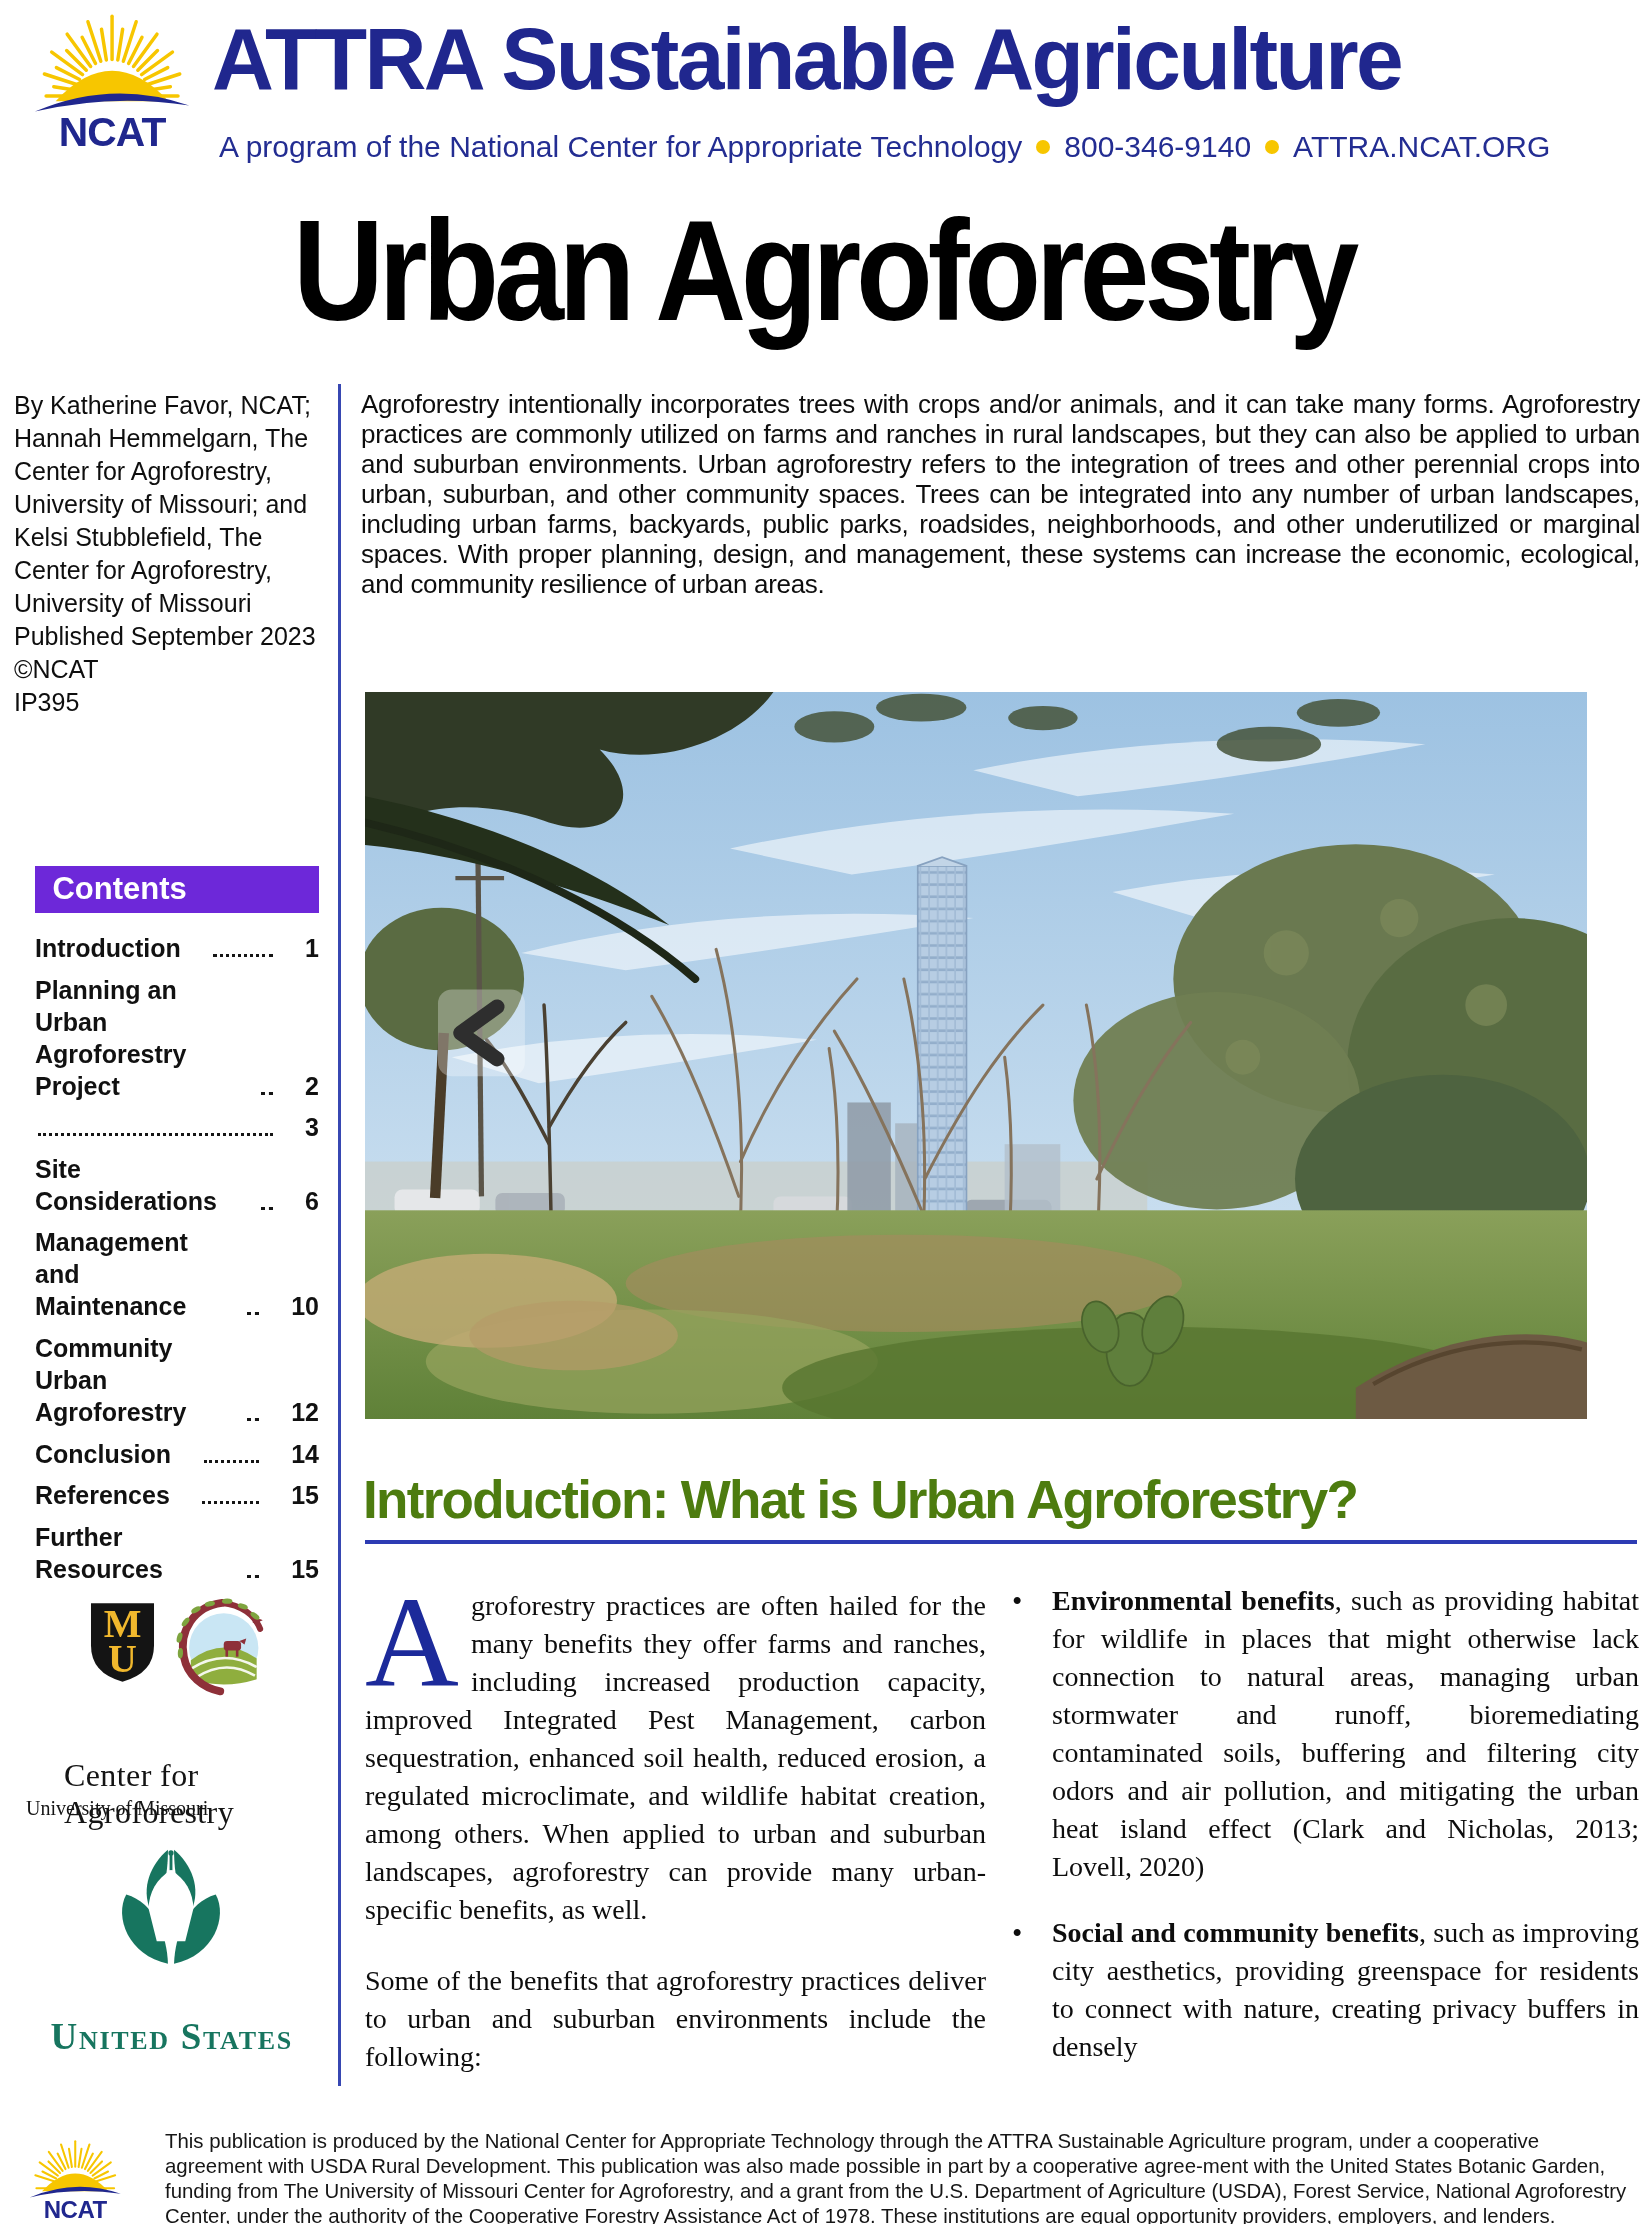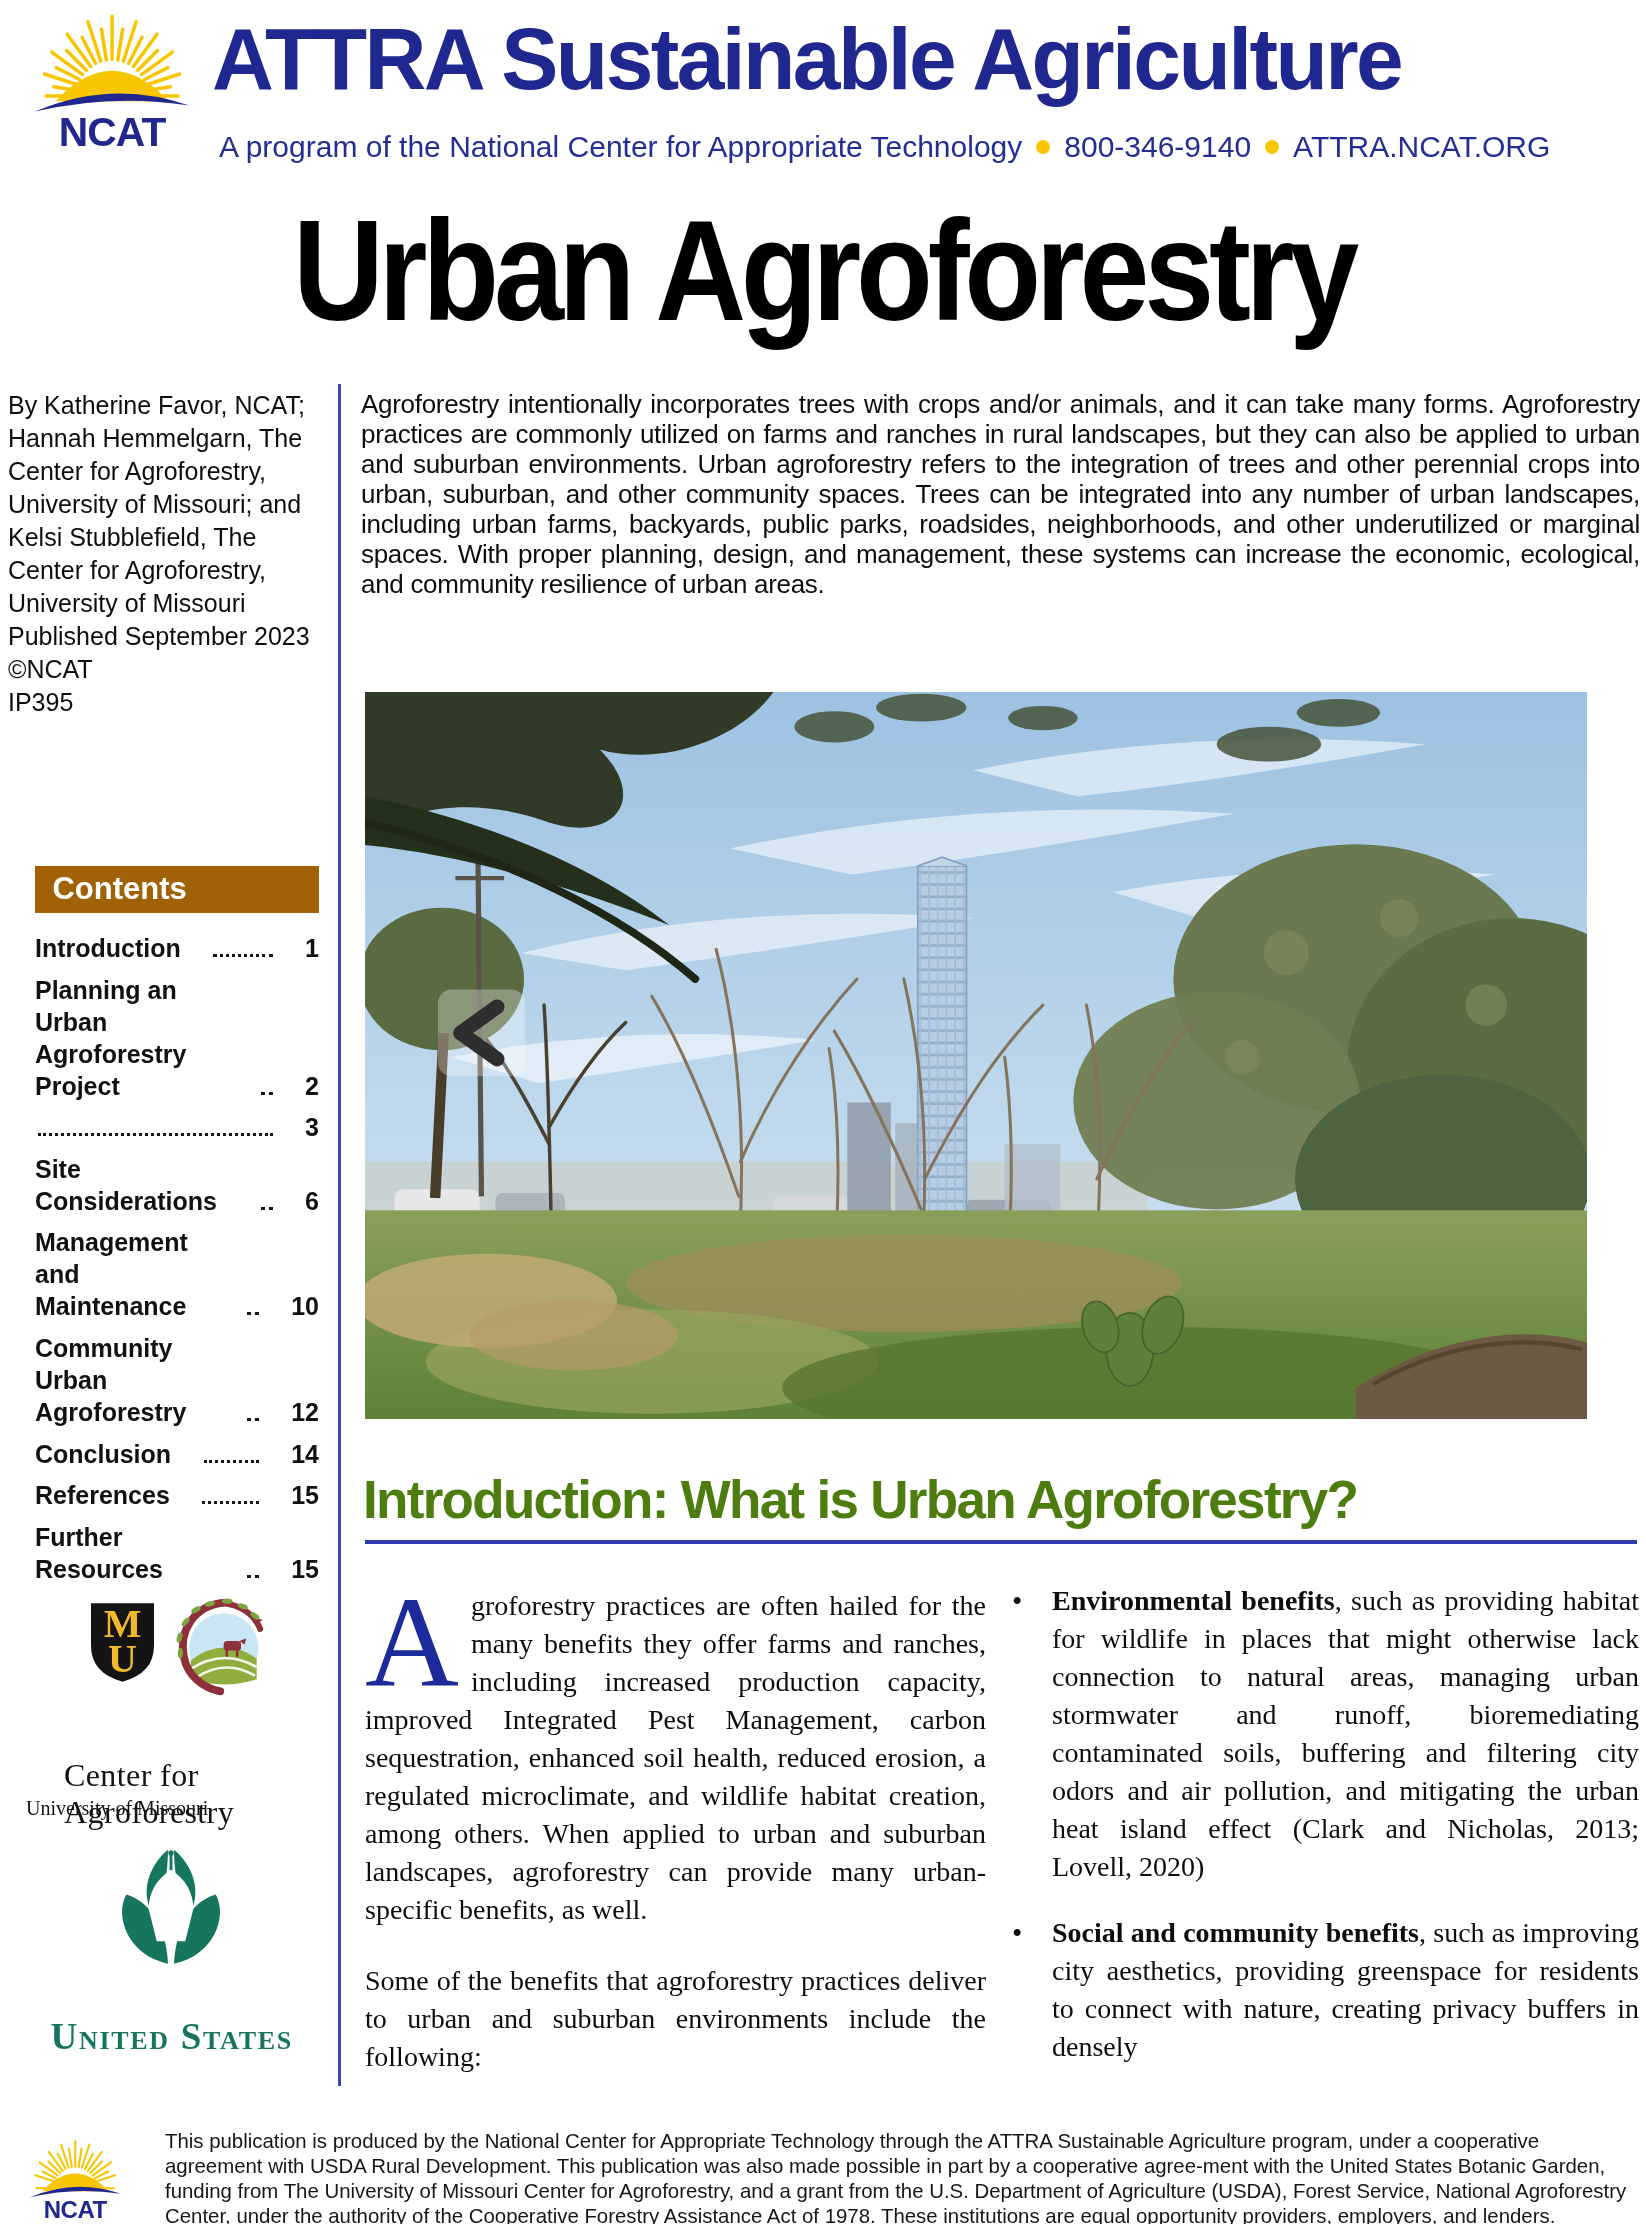--- a/index.html
+++ b/index.html
@@ -14,23 +14,23 @@
   .brand-sub{left:219px;top:130px;display:flex;align-items:center;gap:14px;
     font-size:30px;color:#232d92;white-space:nowrap;}
   .dot{width:14px;height:14px;border-radius:50%;background:#f7c600;display:inline-block;}
 
   
   .doc-title{left:0;top:189px;width:1647px;text-align:center;font-size:143px;
     font-weight:bold;letter-spacing:-6px;color:#000;transform:scaleX(.88);
     transform-origin:center top;white-space:nowrap;}
 
   
-  .byline{left:8px;top:389px;width:311px;font-size:25px;line-height:33px;color:#0e0e0e;}
+  .byline{left:14px;top:389px;width:311px;font-size:25px;line-height:33px;color:#0e0e0e;}
   .vline{left:338px;top:384px;width:2.6px;height:1702px;background:#3747b2;}
-  .contents-box{left:35px;top:866px;width:284px;height:47px;background:#a16207;
+  .contents-box{left:35px;top:866px;width:284px;height:47px;background:#6d28d9;
     color:#fff;font-size:31px;font-weight:bold;line-height:45px;padding-left:17.4px;
     box-sizing:border-box;}
   .toc{left:35px;top:932px;width:284px;font-size:25px;line-height:32px;font-weight:bold;}
   .toc-item{display:flex;align-items:flex-end;margin-bottom:9.6px;gap:30px;}
   .toc-label{flex:0 1 auto;}
   .leader{flex:1 1 12px;min-width:12px;border-bottom:3.5px dotted #151515;margin:0 2.6px 7px 2.6px;}
   .toc-page{flex:0 0 auto;}
 
   
   .logo-mu{left:87px;top:1601px;width:71px;height:83px;}

